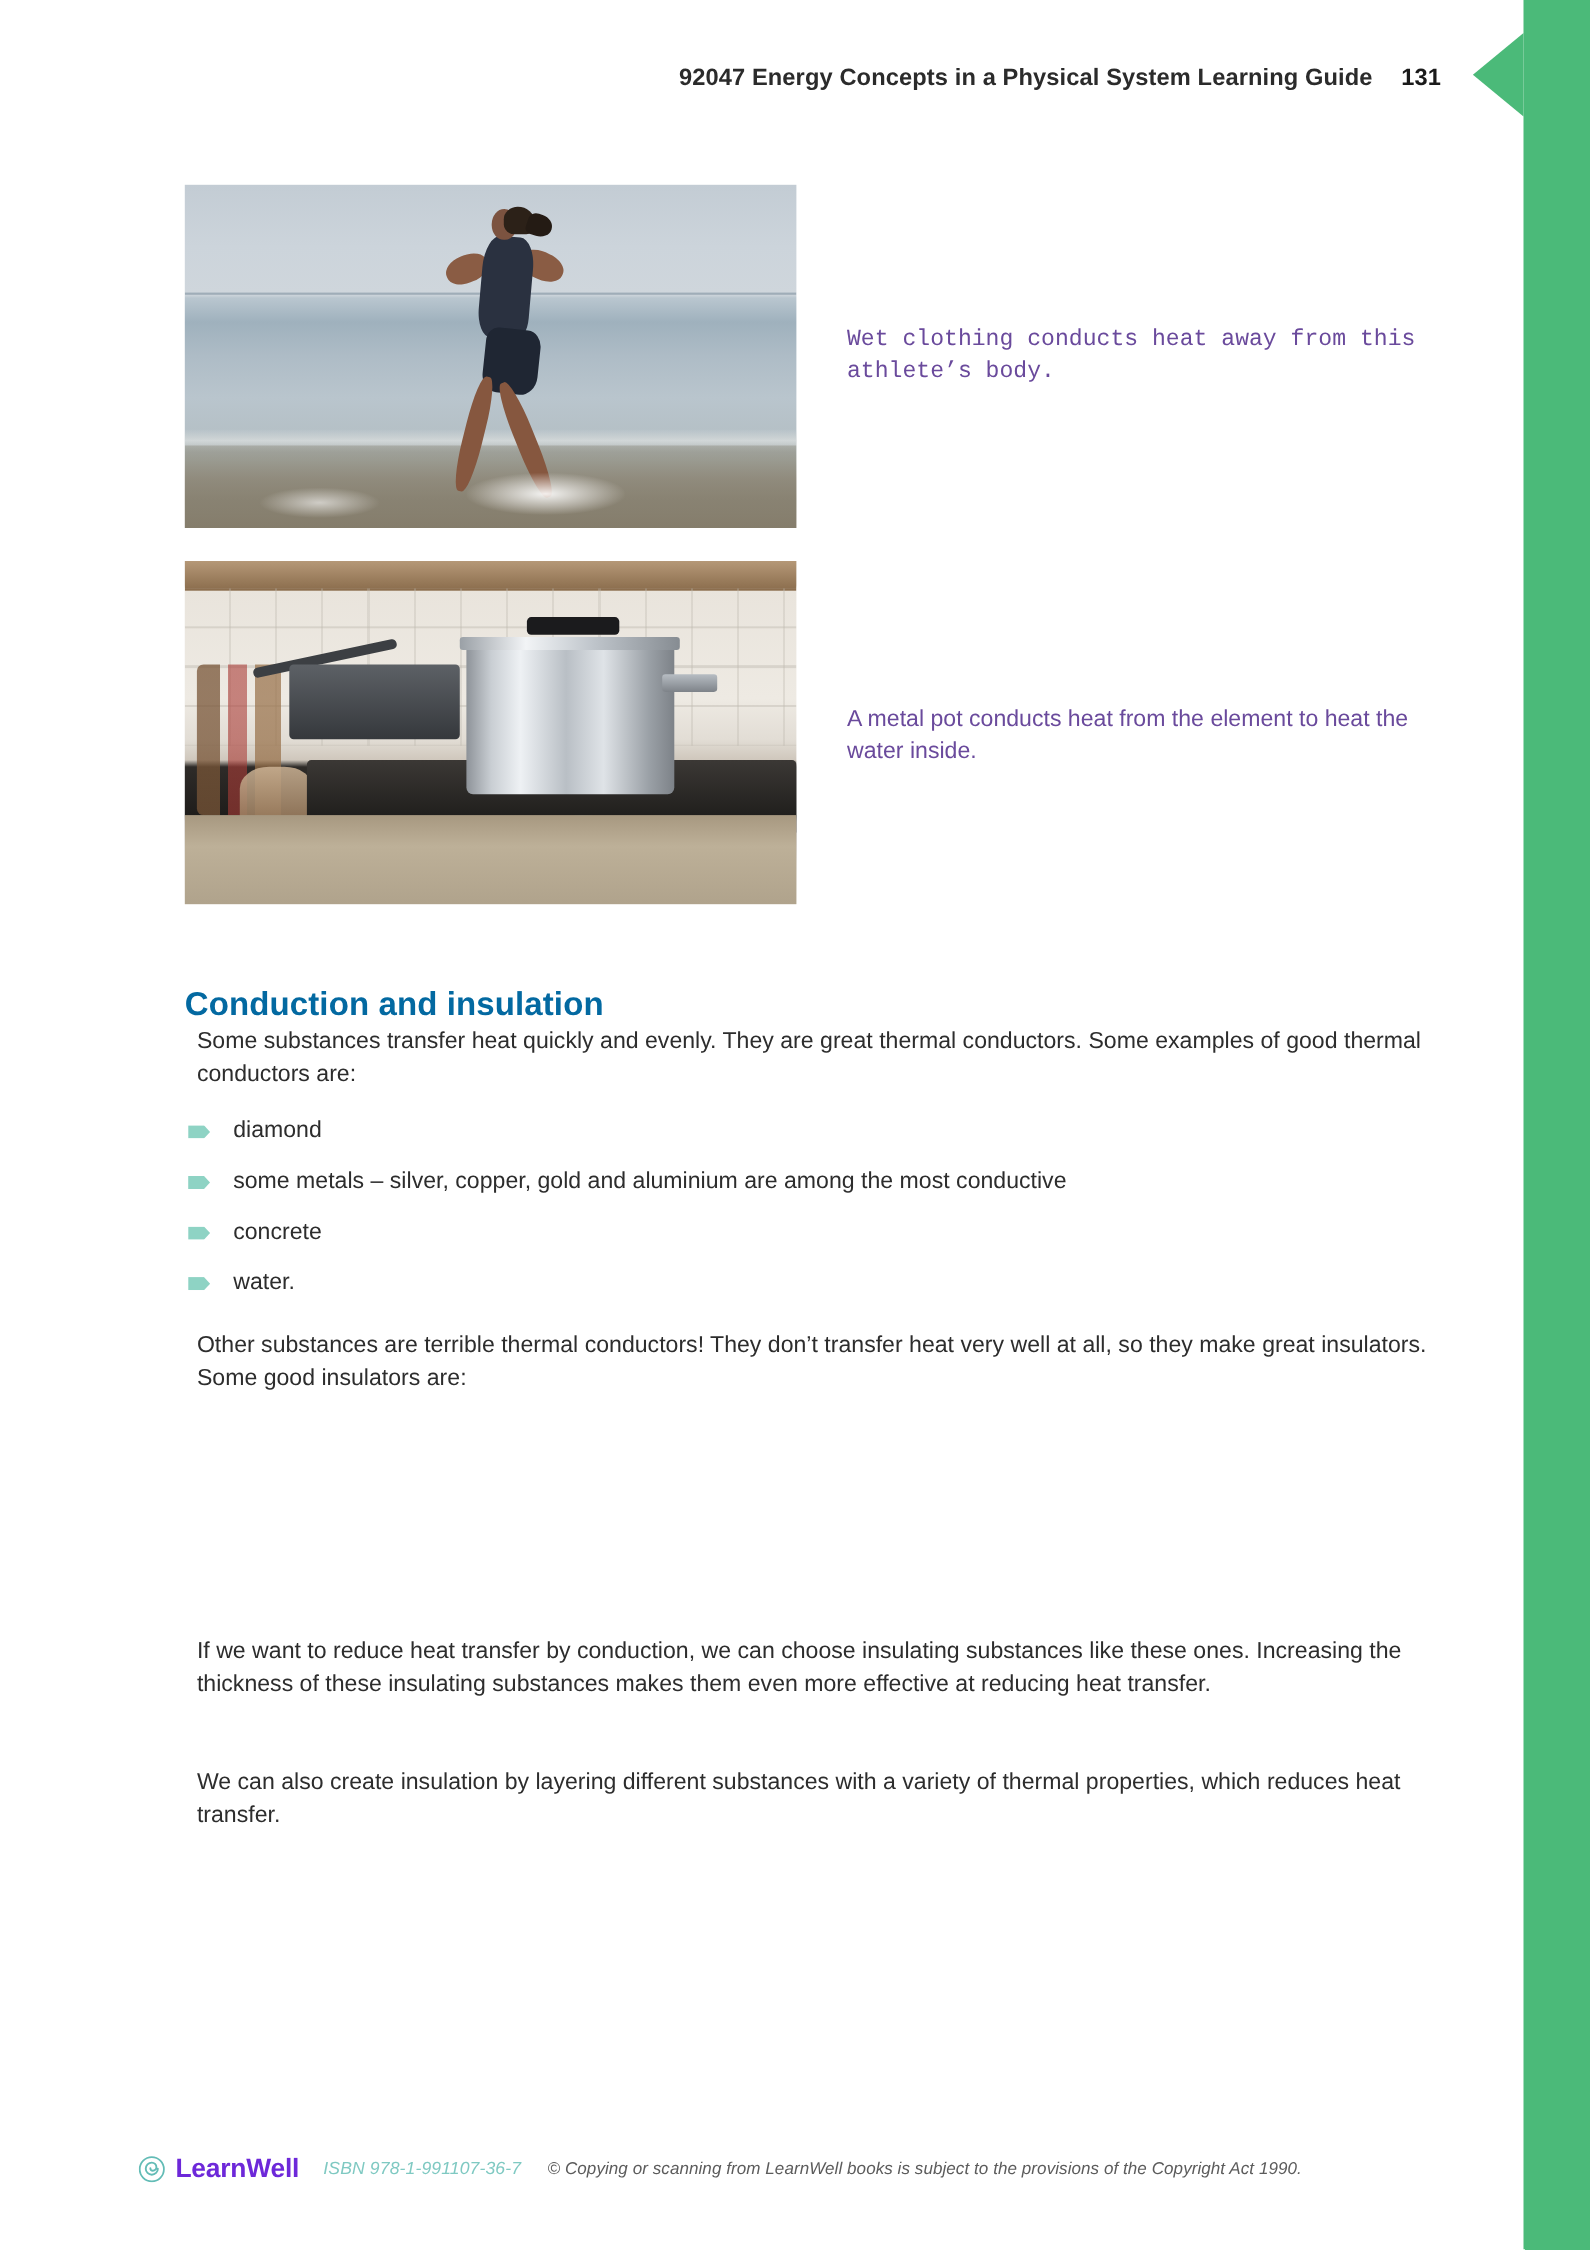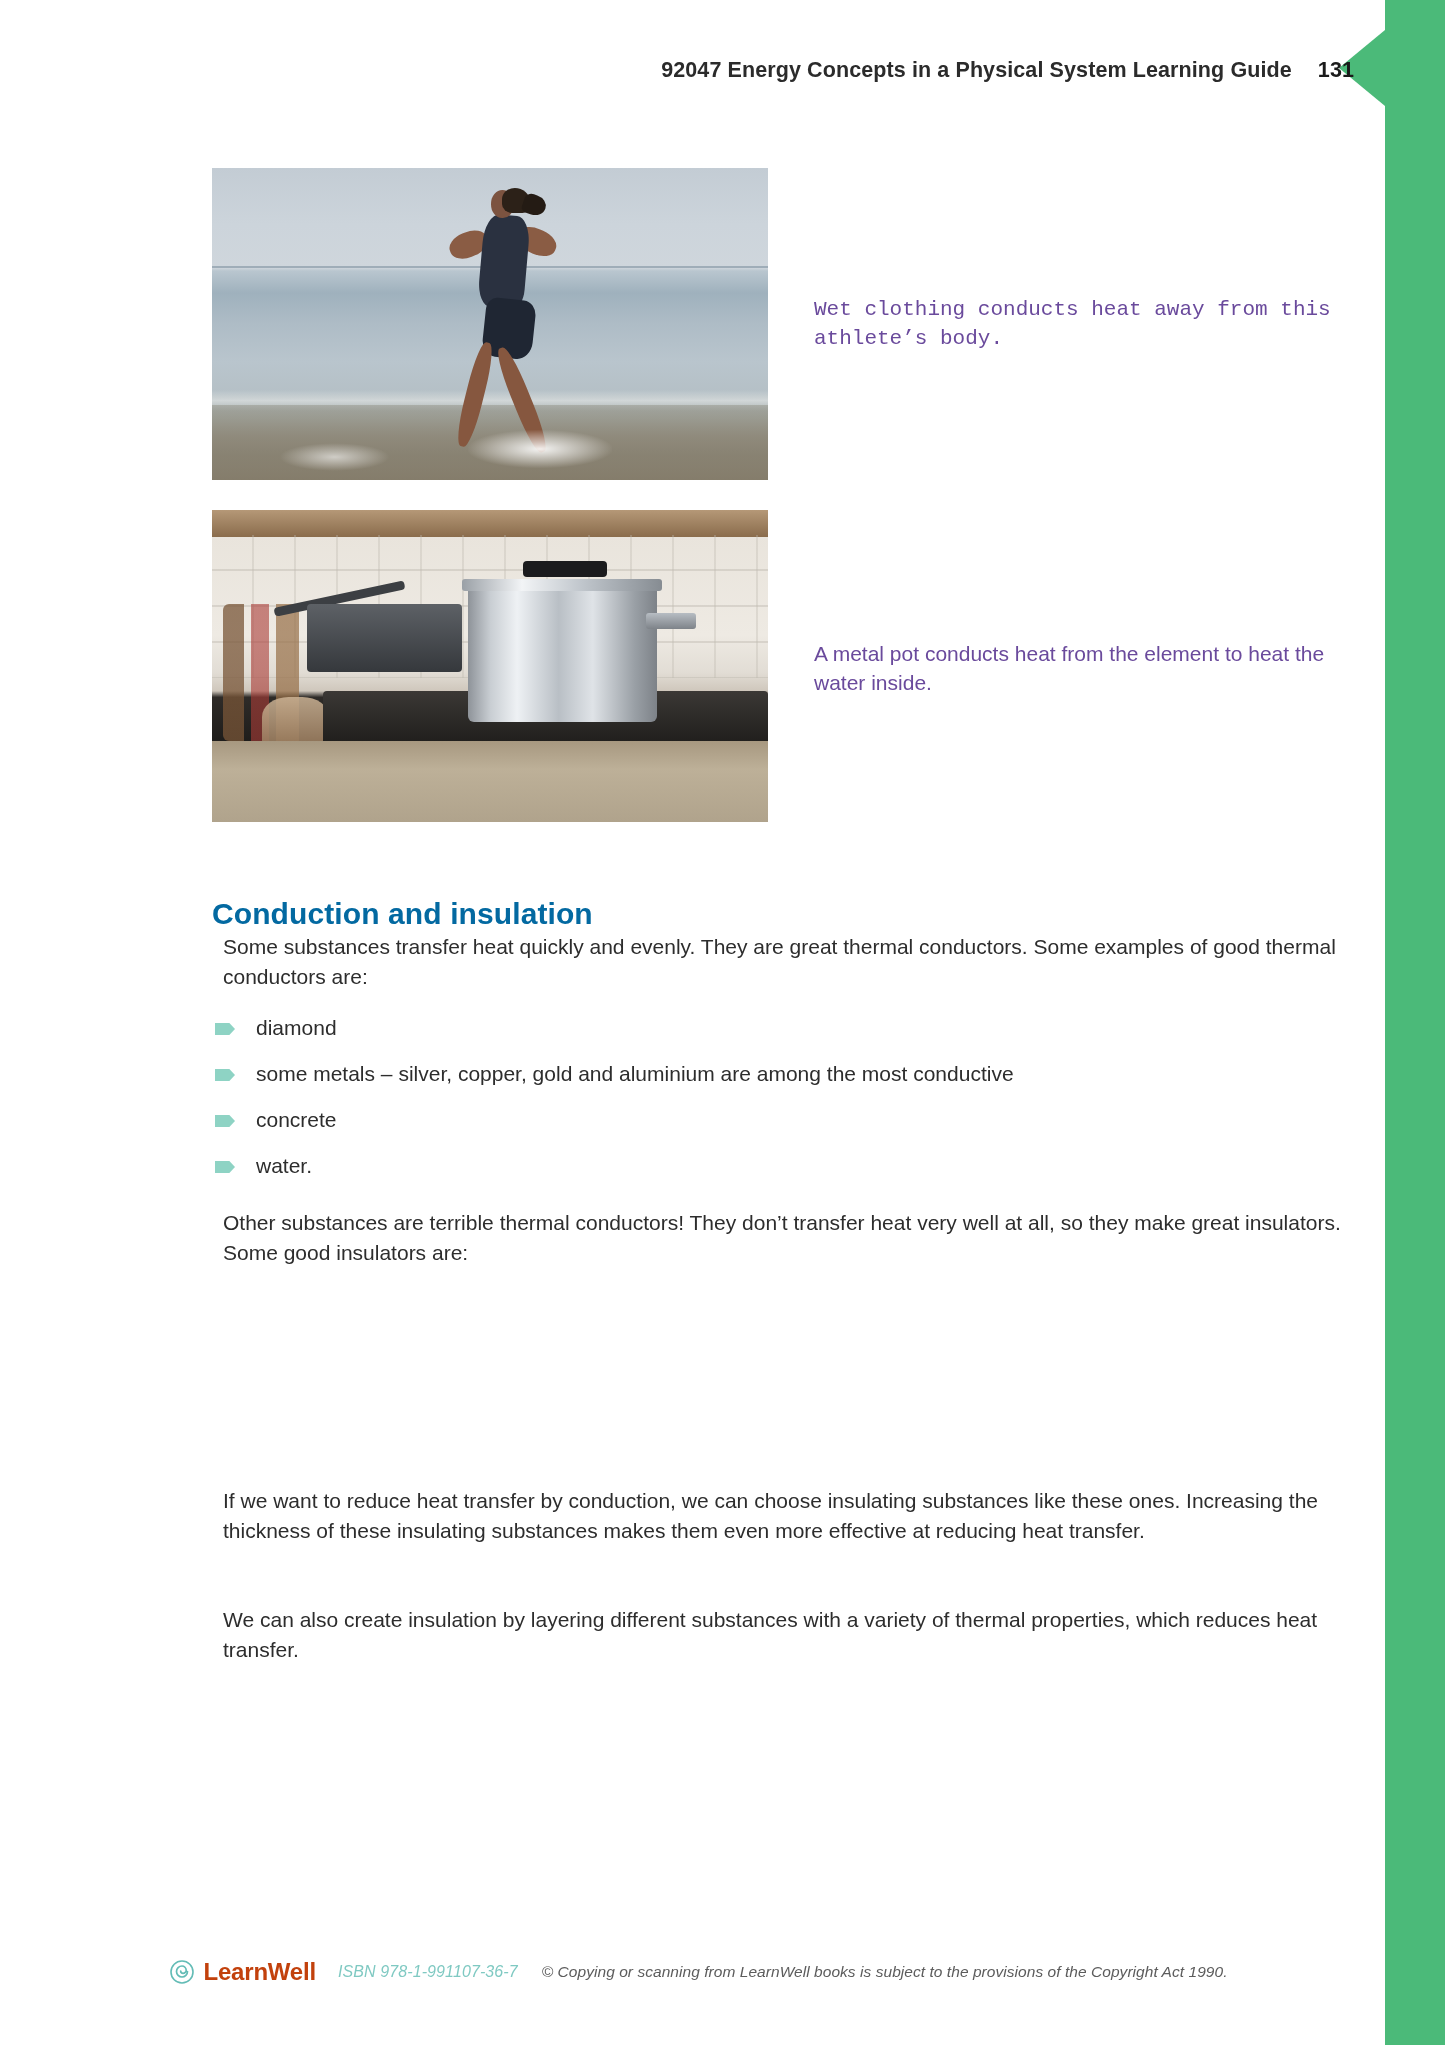--- a/index.html
+++ b/index.html
@@ -32,21 +32,20 @@
     border-right: 46px solid #4bba79;
   }
 
   
   .page {
     position: absolute;
     top: 0; left: 0;
     width: 1303px;
     height: 2045px;
     padding: 0;
-    margin-left: 44px;
   }
 
   
   .page-header {
     position: absolute;
     top: 58px;
     left: 0;
     width: 1310px;
     text-align: right;
     font-size: 21.5px;
@@ -333,21 +332,21 @@
     display: flex;
     align-items: center;
     justify-content: center;
     gap: 0;
   }
   .logo-wrap { display: flex; align-items: center; gap: 9px; }
   .logo-mark { width: 24px; height: 24px; display: block; }
   .logo-text {
     font-size: 24px;
     font-weight: 700;
-    color: #c2410c;
+    color: #6d28d9;
     letter-spacing: -0.2px;
   }
   .isbn {
     margin-left: 22px;
     font-size: 16px;
     font-style: italic;
     color: #7fc9c2;
     letter-spacing: 0.1px;
   }
   .copyright {

